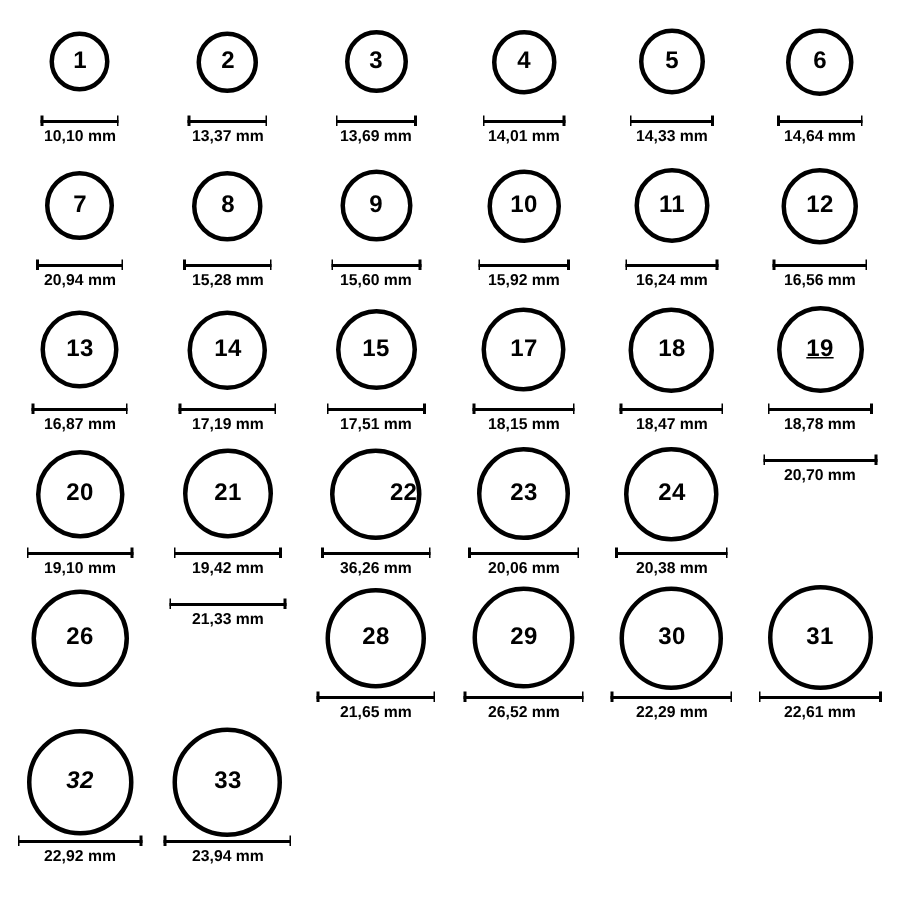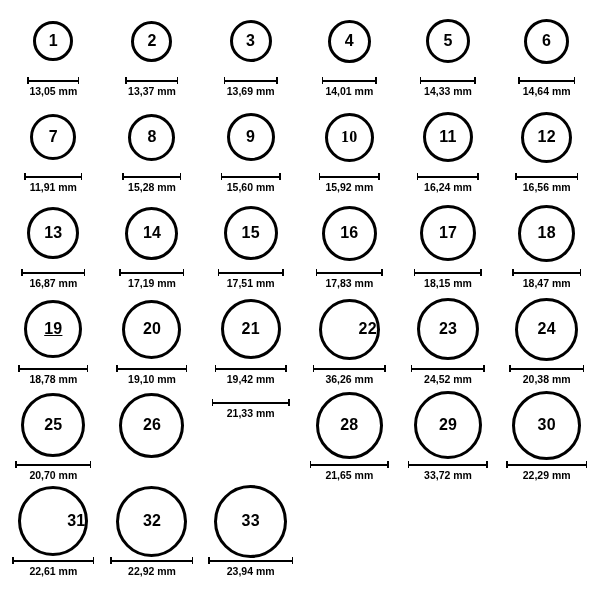--- a/index.html
+++ b/index.html
@@ -106,21 +106,21 @@
         <div class="ring-wrap">
           <div class="ring" style="width: 40px; height: 40px;">
             <span class="ring-label">1</span>
           </div>
         </div>
         <div class="dim">
           <div class="dim-bar" style="width: 52px;">
             <span class="tick left"></span>
             <span class="tick right"></span>
           </div>
-          <div class="dim-text">13,05 mm</div>
+          <div class="dim-text">10,10 mm</div>
         </div>
       </div>
       <div class="cell">
         <div class="ring-wrap">
           <div class="ring" style="width: 41px; height: 41px;">
             <span class="ring-label">2</span>
           </div>
         </div>
         <div class="dim">
           <div class="dim-bar" style="width: 53px;">
@@ -190,21 +190,21 @@
         <div class="ring-wrap">
           <div class="ring" style="width: 46px; height: 46px;">
             <span class="ring-label">7</span>
           </div>
         </div>
         <div class="dim">
           <div class="dim-bar" style="width: 58px;">
             <span class="tick left"></span>
             <span class="tick right"></span>
           </div>
-          <div class="dim-text">11,91 mm</div>
+          <div class="dim-text">20,94 mm</div>
         </div>
       </div>
       <div class="cell">
         <div class="ring-wrap">
           <div class="ring" style="width: 47px; height: 47px;">
             <span class="ring-label">8</span>
           </div>
         </div>
         <div class="dim">
           <div class="dim-bar" style="width: 59px;">
@@ -223,21 +223,21 @@
         <div class="dim">
           <div class="dim-bar" style="width: 60px;">
             <span class="tick left"></span>
             <span class="tick right"></span>
           </div>
           <div class="dim-text">15,60 mm</div>
         </div>
       </div>
       <div class="cell">
         <div class="ring-wrap">
-          <div class="ring" style="width: 49px; height: 49px; font-family: Liberation Serif, serif;">
+          <div class="ring" style="width: 49px; height: 49px;">
             <span class="ring-label">10</span>
           </div>
         </div>
         <div class="dim">
           <div class="dim-bar" style="width: 61px;">
             <span class="tick left"></span>
             <span class="tick right"></span>
           </div>
           <div class="dim-text">15,92 mm</div>
         </div>
@@ -307,34 +307,20 @@
         <div class="dim">
           <div class="dim-bar" style="width: 66px;">
             <span class="tick left"></span>
             <span class="tick right"></span>
           </div>
           <div class="dim-text">17,51 mm</div>
         </div>
       </div>
       <div class="cell">
         <div class="ring-wrap">
-          <div class="ring" style="width: 55px; height: 55px;">
-            <span class="ring-label">16</span>
-          </div>
-        </div>
-        <div class="dim">
-          <div class="dim-bar" style="width: 67px;">
-            <span class="tick left"></span>
-            <span class="tick right"></span>
-          </div>
-          <div class="dim-text">17,83 mm</div>
-        </div>
-      </div>
-      <div class="cell">
-        <div class="ring-wrap">
           <div class="ring" style="width: 56px; height: 56px;">
             <span class="ring-label">17</span>
           </div>
         </div>
         <div class="dim">
           <div class="dim-bar" style="width: 68px;">
             <span class="tick left"></span>
             <span class="tick right"></span>
           </div>
           <div class="dim-text">18,15 mm</div>
@@ -414,43 +400,38 @@
         <div class="ring-wrap">
           <div class="ring" style="width: 62px; height: 62px;">
             <span class="ring-label">23</span>
           </div>
         </div>
         <div class="dim">
           <div class="dim-bar" style="width: 74px;">
             <span class="tick left"></span>
             <span class="tick right"></span>
           </div>
-          <div class="dim-text">24,52 mm</div>
+          <div class="dim-text">20,06 mm</div>
         </div>
       </div>
       <div class="cell">
         <div class="ring-wrap">
           <div class="ring" style="width: 63px; height: 63px;">
             <span class="ring-label">24</span>
           </div>
         </div>
         <div class="dim">
           <div class="dim-bar" style="width: 75px;">
             <span class="tick left"></span>
             <span class="tick right"></span>
           </div>
           <div class="dim-text">20,38 mm</div>
         </div>
       </div>
       <div class="cell">
-        <div class="ring-wrap">
-          <div class="ring" style="width: 64px; height: 64px;">
-            <span class="ring-label">25</span>
-          </div>
-        </div>
         <div class="dim">
           <div class="dim-bar" style="width: 76px;">
             <span class="tick left"></span>
             <span class="tick right"></span>
           </div>
           <div class="dim-text">20,70 mm</div>
         </div>
       </div>
       <div class="cell">
         <div class="ring-wrap">
@@ -486,54 +467,54 @@
         <div class="ring-wrap">
           <div class="ring" style="width: 68px; height: 68px;">
             <span class="ring-label">29</span>
           </div>
         </div>
         <div class="dim">
           <div class="dim-bar" style="width: 80px;">
             <span class="tick left"></span>
             <span class="tick right"></span>
           </div>
-          <div class="dim-text">33,72 mm</div>
+          <div class="dim-text">26,52 mm</div>
         </div>
       </div>
       <div class="cell">
         <div class="ring-wrap">
           <div class="ring" style="width: 69px; height: 69px;">
             <span class="ring-label">30</span>
           </div>
         </div>
         <div class="dim">
           <div class="dim-bar" style="width: 81px;">
             <span class="tick left"></span>
             <span class="tick right"></span>
           </div>
           <div class="dim-text">22,29 mm</div>
         </div>
       </div>
       <div class="cell">
         <div class="ring-wrap">
-          <div class="ring" style="width: 70px; height: 70px; justify-content: flex-end;">
+          <div class="ring" style="width: 70px; height: 70px;">
             <span class="ring-label">31</span>
           </div>
         </div>
         <div class="dim">
           <div class="dim-bar" style="width: 82px;">
             <span class="tick left"></span>
             <span class="tick right"></span>
           </div>
           <div class="dim-text">22,61 mm</div>
         </div>
       </div>
       <div class="cell">
         <div class="ring-wrap">
-          <div class="ring" style="width: 71px; height: 71px;">
+          <div class="ring" style="width: 71px; height: 71px; font-style: italic;">
             <span class="ring-label">32</span>
           </div>
         </div>
         <div class="dim">
           <div class="dim-bar" style="width: 83px;">
             <span class="tick left"></span>
             <span class="tick right"></span>
           </div>
           <div class="dim-text">22,92 mm</div>
         </div>

